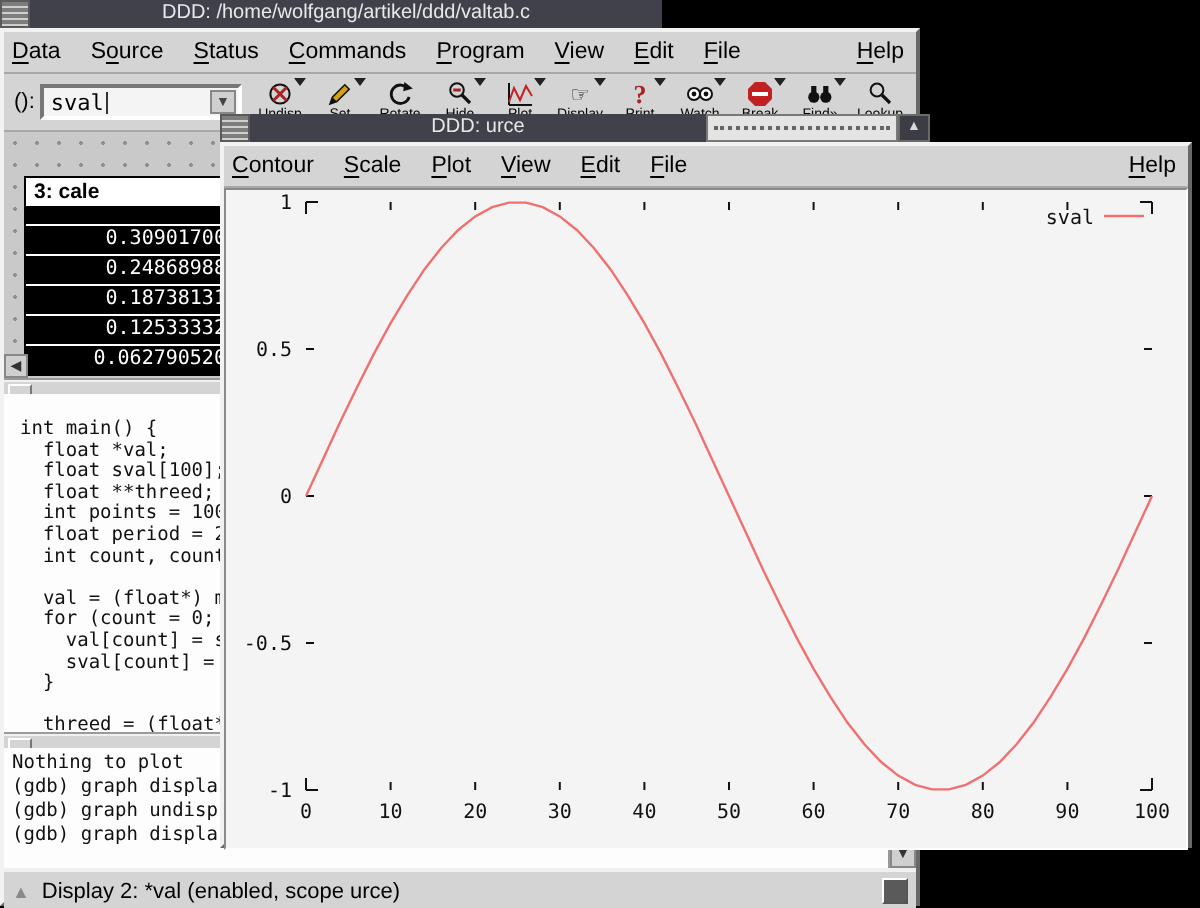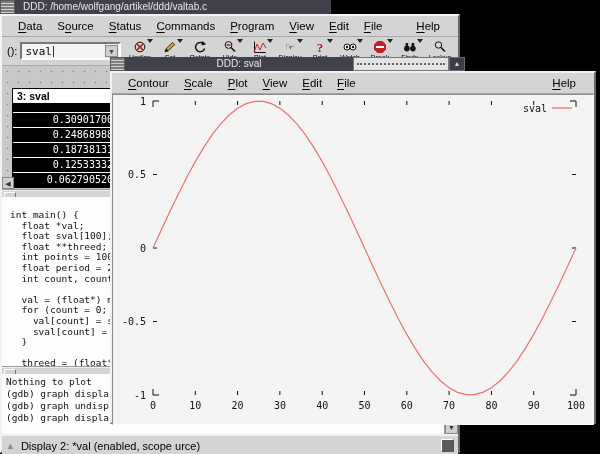--- a/index.html
+++ b/index.html
@@ -4,30 +4,30 @@
 <style>
   html,body{margin:0;padding:0;}
   body{width:600px;height:454px;background:#000;position:relative;overflow:hidden;
        font-family:"Liberation Sans",sans-serif;-webkit-font-smoothing:none;}
   .win{position:absolute;}
   
   .titlebar{display:flex;height:14px;align-items:stretch;}
   .tb-menubox{width:15px;box-sizing:border-box;border:1px solid #5a5a5a;
       background:#9a9a9a;background-image:repeating-linear-gradient(0deg,#cfcfcf 0 1px,#7d7d7d 1px 3px);}
   .tb-title{background:#41414b;color:#e8e8e8;font-size:10px;line-height:14px;
-      padding:0 8px;white-space:nowrap;overflow:hidden;box-sizing:border-box;}
+      padding:0 8px;white-space:nowrap;overflow:hidden;box-sizing:border-box;text-align:center;}
   .tb-strip{width:96px;box-sizing:border-box;background:#e4e4e4;border:1px solid #777;position:relative;}
   .tb-strip::after{content:"";position:absolute;left:3px;right:3px;top:5px;border-top:2px dotted #666;}
   .tb-btn{width:16px;box-sizing:border-box;background:#3c3c44;border:1px solid #6a6a6a;
       color:#d8d8d8;font-size:7px;line-height:12px;text-align:center;}
   .tb-fill-black{flex:1;background:#000;}
   .tb-fill-clear{flex:1;background:transparent;}
   .win-body{box-sizing:border-box;border:2px solid;border-color:#f2f2f2 #686868 #686868 #f2f2f2;background:#d4d4d4;}
   
-  .menubar{height:20px;display:flex;align-items:center;padding:0 16px;font-size:11.5px;color:#000;
+  .menubar{height:20px;display:flex;align-items:center;padding:0 4px;font-size:11.5px;color:#000;
       border-bottom:1px solid #a8a8a8;}
   .menu-item{margin-right:15px;white-space:nowrap;cursor:default;}
   .menu-help{margin-left:auto;margin-right:2px;}
   .menu-item u{text-underline-offset:2px;}
   
   .toolbar{height:28px;display:flex;align-items:center;padding:0 3px;border-bottom:1px solid #a8a8a8;}
   .arg-label{font-size:11px;margin:0 3px 0 2px;}
   .combo{width:112px;height:18px;box-sizing:border-box;background:#f4f4f4;display:flex;align-items:center;
       border:2px solid;border-color:#777 #fff #fff #777;position:relative;}
   .combo-text{font-size:11px;font-family:"DejaVu Sans Mono",monospace;padding-left:3px;}
@@ -204,21 +204,21 @@
                 <circle cx="5.5" cy="5" r="3.2" fill="none" stroke="#111"></circle>
                 <line x1="8" y1="7.5" x2="12" y2="11.5" stroke="#111" stroke-width="1.6"></line>
               </svg></span>
             <span class="tlabel">Lookup</span>
           </div>
         </div>
     </div>
     <div id="main-content">
       <div class="pane" id="data-canvas">
         <div class="display-box">
-          <div class="display-title">3: sval</div>
+          <div class="display-title">3: cale</div>
           <div class="display-gap"></div>
 
             <div class="display-row">
               <span class="display-cell">0.309017003</span>
             </div>
           <div class="display-row">
               <span class="display-cell">0.248689885</span>
             </div>
           <div class="display-row">
               <span class="display-cell">0.187381312</span>
@@ -249,21 +249,21 @@
       <span class="status-tri">▲</span>
       <span>Display 2: *val (enabled, scope urce)</span>
       <span class="status-grip"></span>
     </div>
   </div>
 </div>
 
 <div class="win" id="plot-window">
   <div class="titlebar">
     <div class="tb-menubox"></div>
-    <div class="tb-title" style="width:228px;text-align:center;">DDD: sval</div>
+    <div class="tb-title" style="width:228px;text-align:center;">DDD: urce</div>
     <div class="tb-strip"></div>
     <div class="tb-btn">▲</div>
     <div class="tb-fill-clear"></div>
   </div>
   <div class="win-body" id="plot-body">
     <div class="menubar" id="plot-menubar">
 
         <span class="menu-item"><u>C</u>ontour</span>
       <span class="menu-item"><u>S</u>cale</span>
       <span class="menu-item"><u>P</u>lot</span>

